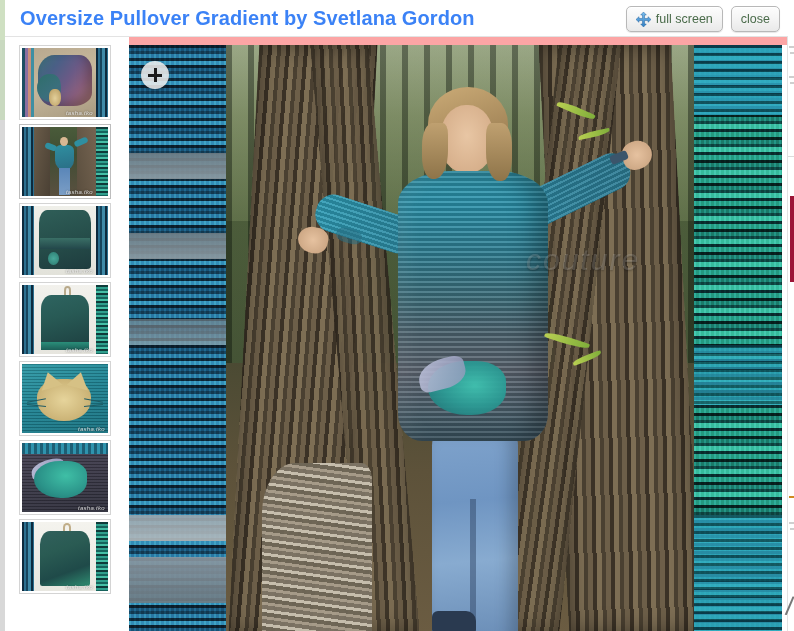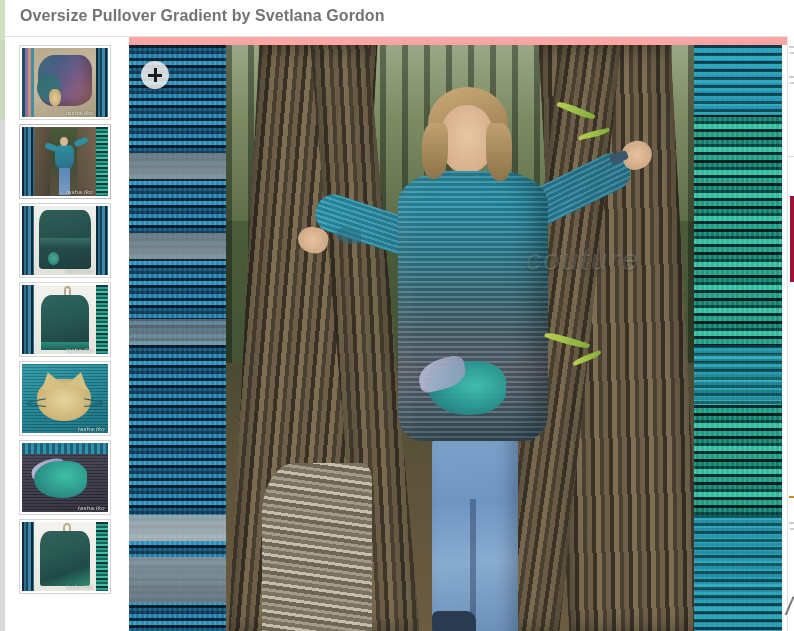--- a/index.html
+++ b/index.html
@@ -58,23 +58,23 @@
     position: absolute;
     left: 5px; top: 0; right: 6px;
     height: 36px;
     background: #ffffff;
     border-bottom: 1px solid #e3e3e3;
     z-index: 5;
   }
   .viewer-title {
     position: absolute;
     left: 15px; top: 7px;
-    font-size: 16px;
+    font-size: 20px;
     font-weight: bold;
-    color: #737373;
+    color: #3b82f6;
     letter-spacing: 0.1px;
     white-space: nowrap;
   }
   .header-buttons {
     position: absolute;
     right: 8px; top: 6px;
     display: flex;
     gap: 8px;
     align-items: center;
   }
@@ -533,20 +533,42 @@
     <div class="redbar"></div>
     <div class="bgline e"></div>
     <div class="bgline f"></div>
     <div class="bgline g"></div>
     <div class="slash">/</div>
   </div>
 
   <div class="viewer-header">
     <div class="viewer-title">Oversize Pullover Gradient by Svetlana Gordon</div>
 
+    <div class="header-buttons">
+
+      <div class="btn">
+        <span class="fs-icon-wrap">
+          <svg class="fs-icon" viewBox="0 0 16 16" aria-hidden="true">
+            <defs>
+              <linearGradient id="gArrow" x1="0" y1="0" x2="0" y2="1">
+                <stop offset="0%" stop-color="#7cc0f0"></stop>
+                <stop offset="100%" stop-color="#2f7ec4"></stop>
+              </linearGradient>
+            </defs>
+            <path d="M8 0 L11 3.2 L9.1 3.2 L9.1 6.9 L12.8 6.9 L12.8 5 L16 8 L12.8 11 L12.8 9.1 L9.1 9.1 L9.1 12.8 L11 12.8 L8 16 L5 12.8 L6.9 12.8 L6.9 9.1 L3.2 9.1 L3.2 11 L0 8 L3.2 5 L3.2 6.9 L6.9 6.9 L6.9 3.2 L5 3.2 Z" fill="url(#gArrow)" stroke="#1d5e9b" stroke-width="0.5"></path>
+          </svg>
+        </span>
+        <span class="btn-label">full screen</span>
+      </div>
+
+      <div class="btn">
+        <span class="btn-label">close</span>
+      </div>
+
+    </div>
   </div>
 
   <div class="viewer-body">
 
     <div class="thumb-rail">
 
       <div class="thumb">
         <div class="thumb-inner">
           <div class="knit-strip knit-vert-rainbow"></div>
           <div class="thumb-photo">

